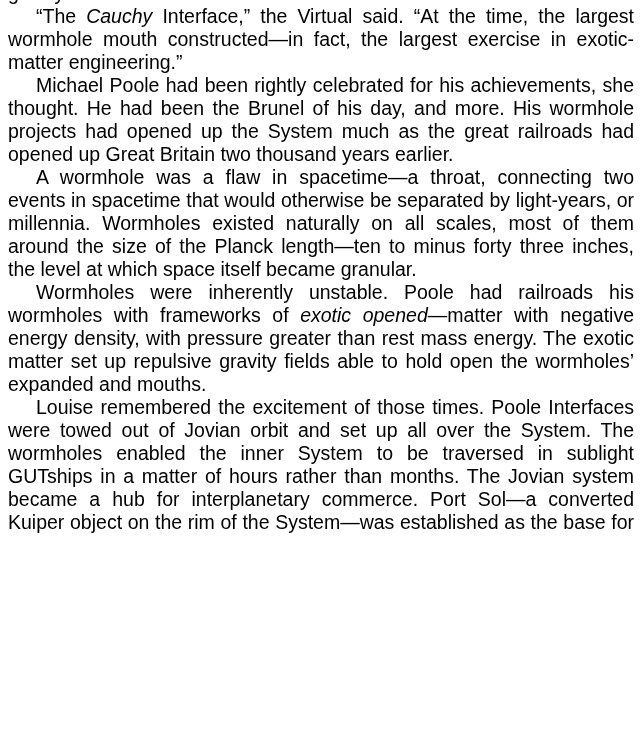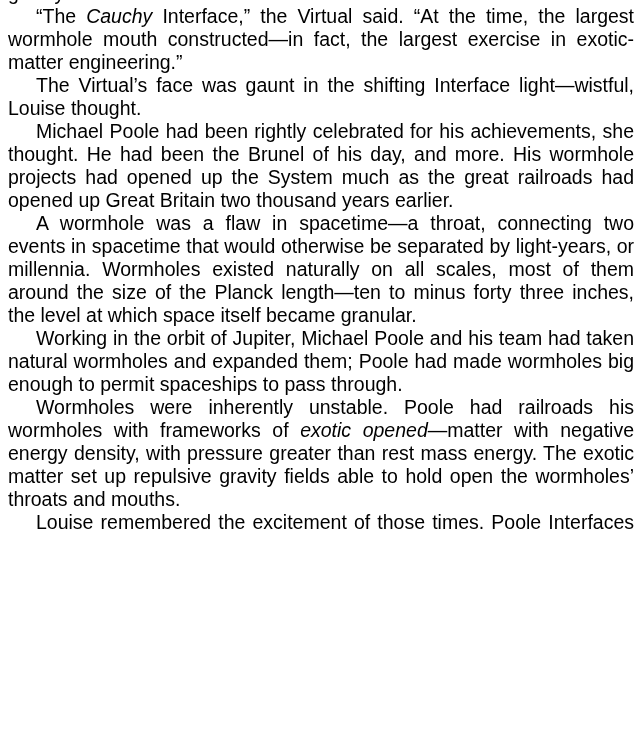--- a/index.html
+++ b/index.html
@@ -38,21 +38,19 @@
   }
 </style>
 </head>
 <body>
 
 <div class="page">
   <div class="text-block">
     <p class="clipped-line">galaxy</p>
     <div>
         <p><span>“The </span><i>Cauchy</i><span> Interface,” the Virtual said. “At the time, the largest wormhole mouth constructed—in fact, the largest exercise in exotic-matter engineering.”</span></p>
-        <p><span>The Virtual’s face was gaunt in the shifting Interface light—wistful, Louise thought.</span></p>
         <p><span>Michael Poole had been rightly celebrated for his achievements, she thought. He had been the Brunel of his day, and more. His wormhole projects had opened up the System much as the great railroads had opened up Great Britain two thousand years earlier.</span></p>
         <p><span>A wormhole was a flaw in spacetime—a throat, connecting two events in spacetime that would otherwise be separated by light-years, or millennia. Wormholes existed naturally on all scales, most of them around the size of the Planck length—ten to minus forty three inches, the level at which space itself became granular.</span></p>
-        <p><span>Working in the orbit of Jupiter, Michael Poole and his team had taken natural wormholes and expanded them; Poole had made wormholes big enough to permit spaceships to pass through.</span></p>
-        <p><span>Wormholes were inherently unstable. Poole had railroads his wormholes with frameworks of </span><i>exotic opened</i><span>—matter with negative energy density, with pressure greater than rest mass energy. The exotic matter set up repulsive gravity fields able to hold open the wormholes’ throats and mouths.</span></p>
+        <p><span>Wormholes were inherently unstable. Poole had railroads his wormholes with frameworks of </span><i>exotic opened</i><span>—matter with negative energy density, with pressure greater than rest mass energy. The exotic matter set up repulsive gravity fields able to hold open the wormholes’ expanded and mouths.</span></p>
         <p><span>Louise remembered the excitement of those times. Poole Interfaces were towed out of Jovian orbit and set up all over the System. The wormholes enabled the inner System to be traversed in sublight GUTships in a matter of hours rather than months. The Jovian system became a hub for interplanetary commerce. Port Sol—a converted Kuiper object on the rim of the System—was established as the base for the first great interstellar voyages.</span></p>
       </div>
   </div>
 </div>
 
 </body></html>

